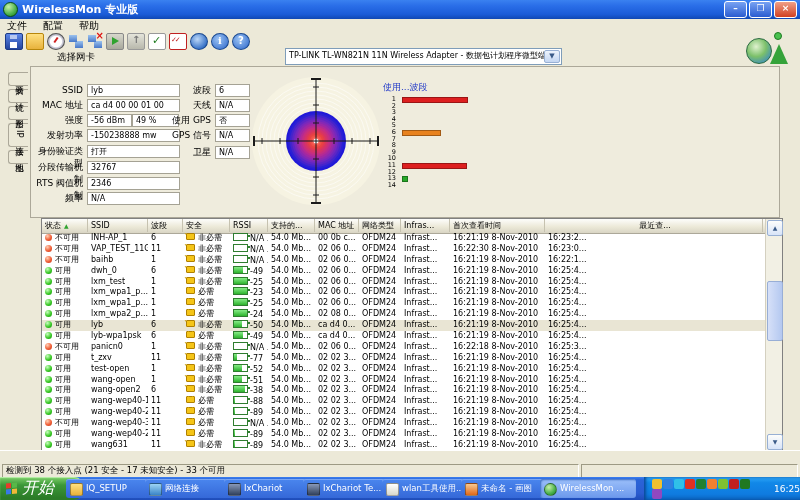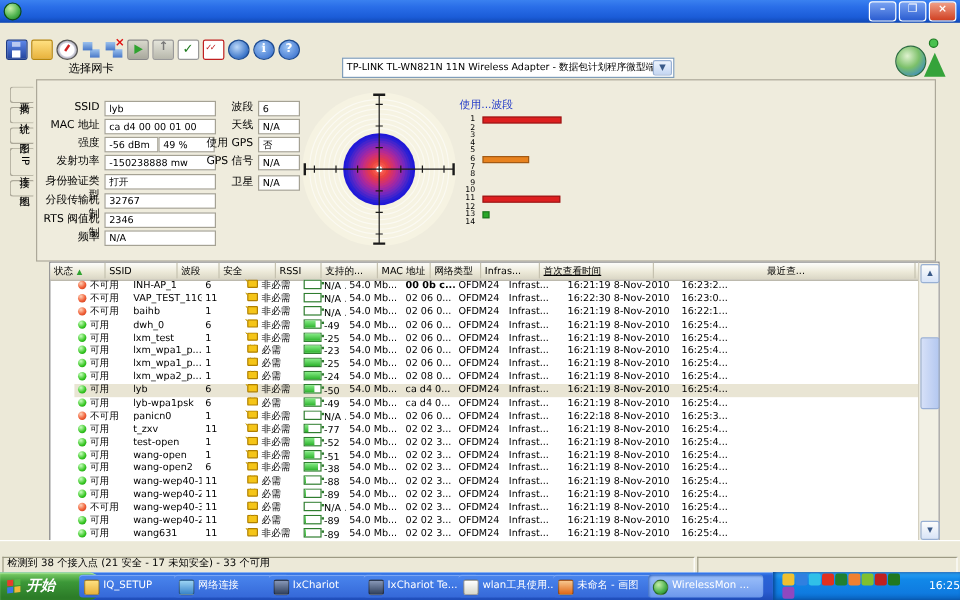--- a/index.html
+++ b/index.html
@@ -84,21 +84,21 @@
 
   
   .listview{position:absolute;left:41px;top:218px;width:740px;height:232px;background:#fff;
     border:1px solid #808080;}
   .lv-head{position:absolute;left:0;top:0;right:16px;height:14px;
     background:linear-gradient(#fdfdfb,#ece9d8 55%,#d9d5c4);border-bottom:1px solid #aca899;}
   .lv-hcell{position:absolute;top:0;height:13px;border-right:1px solid #c6c2b0;font-size:8px;
     line-height:13px;padding-left:3px;overflow:hidden;white-space:nowrap;}
   .sort-arrow{color:#2fa32f;font-size:6px;margin-left:3px;}
   .lv-body{position:absolute;left:0;top:14px;right:16px;bottom:0;overflow:hidden;}
-  .lv-row{position:relative;height:10.9px;line-height:10.9px;font-size:8px;white-space:nowrap;margin-left:20px;}
+  .lv-row{position:relative;height:10.9px;line-height:10.9px;font-size:8px;white-space:nowrap;}
   .lv-row.sel{background:#e9e5d4;}
   .lv-cell{position:absolute;top:0;height:10.9px;overflow:hidden;padding-left:3px;}
   .stc{display:inline-block;width:7px;height:7px;border-radius:50%;margin-right:3px;vertical-align:-1px;}
   .stc.g{background:radial-gradient(circle at 35% 30%,#c9ffc0,#35c520 60%,#128a10);}
   .stc.r{background:radial-gradient(circle at 35% 30%,#ffd2b8,#f06038 55%,#c23010);}
   .lock{display:inline-block;width:7px;height:5px;background:#f5c518;border:1px solid #b08000;
     border-radius:1px;position:relative;margin-right:3px;vertical-align:0px;}
   .lock::before{content:"";position:absolute;left:1px;top:-4px;width:3px;height:3px;
     border:1.4px solid #caa20a;border-bottom:none;border-radius:3px 3px 0 0;}
   .lock.open::before{left:-3px;transform:rotate(-38deg);}
@@ -116,21 +116,21 @@
   
   .hstrip{position:absolute;left:0;top:450px;right:0;height:13px;background:#ece9d8;border-top:1px solid #fff;}
   .statusbar{position:absolute;left:0;top:463px;right:0;height:14px;background:#ece9d8;display:flex;gap:2px;padding:1px 2px;}
   .sb-cell{border:1px solid;border-color:#9d9a84 #fff #fff #9d9a84;font-size:8.5px;line-height:11px;padding-left:3px;overflow:hidden;white-space:nowrap;}
   .sb-left{width:572px;}
   .sb-right{flex:1;}
   .taskbar{position:absolute;left:0;top:477px;right:0;height:23px;
     background:linear-gradient(180deg,#3c80f0 0%,#2a64d8 12%,#2a5cd0 70%,#1e4cb8 100%);}
   .start-btn{position:absolute;left:0;top:0;width:62px;height:23px;border-radius:0 10px 10px 0;
     background:linear-gradient(180deg,#7fd06a 0%,#3c9838 35%,#2c7c28 90%);
-    color:#fff;font-style:italic;font-weight:bold;font-size:12px;line-height:22px;padding-left:22px;
+    color:#fff;font-style:italic;font-weight:normal;font-size:16px;line-height:22px;padding-left:22px;
     box-shadow:inset 0 1px 1px #b8f0a8;}
   .start-flag{position:absolute;left:6px;top:6px;width:11px;height:11px;transform:skewY(-6deg);
     background:linear-gradient(#e83c2c,#e83c2c) 0 0/5px 5px no-repeat,
                linear-gradient(#58b848,#58b848) 6px 0/5px 5px no-repeat,
                linear-gradient(#3878e8,#3878e8) 0 6px/5px 5px no-repeat,
                linear-gradient(#f0b838,#f0b838) 6px 6px/5px 5px no-repeat;}
   .task-btn{position:absolute;top:2px;height:19px;width:76px;border-radius:3px;
     background:linear-gradient(#4a86ee,#3568d8);box-shadow:inset 0 1px 0 #7aa6f4;
     color:#fff;font-size:8.5px;line-height:19px;padding-left:20px;overflow:hidden;white-space:nowrap;}
   .task-btn.active{background:linear-gradient(#9cc0fa,#6c98ec);box-shadow:inset 1px 1px 2px #3a6ac0;color:#fff;}
@@ -147,27 +147,33 @@
   .tray-ico{width:10px;height:10px;border-radius:2px;}
   .clock{color:#fff;font-size:9px;margin-left:19px;}
 </style>
 </head>
 <body>
 
 <div class="screen">
 
   <div class="titlebar">
     <span class="app-icon"></span>
+    <span>WirelessMon 专业版</span>
     <span class="tb-btns">
       <span class="tb-btn">–</span>
       <span class="tb-btn">❐</span>
       <span class="tb-btn close">×</span>
     </span>
   </div>
 
+  <div class="menubar">
+      <span class="menu-item">文件</span>
+      <span class="menu-item">配置</span>
+      <span class="menu-item">帮助</span>
+    </div>
 
   <div class="toolbar">
       <span class="tbi tbi-save"></span>
       <span class="tbi tbi-open-folder"></span>
       <span class="tbi tbi-gauge"></span>
       <span class="tbi tbi-network"></span>
       <span class="tbi tbi-network-x"></span>
       <span class="tbi tbi-adapter-start"></span>
       <span class="tbi tbi-upload"></span>
       <span class="tbi tbi-edit-check"></span>
@@ -326,32 +332,32 @@
     <div class="lv-head" id="lv-head">
         <div class="lv-hcell" style="left: 0px; width: 42px;">状态<span class="sort-arrow">▲</span></div>
         <div class="lv-hcell" style="left: 46px; width: 56px;">SSID</div>
         <div class="lv-hcell" style="left: 106px; width: 31px;">波段</div>
         <div class="lv-hcell" style="left: 141px; width: 43px;">安全</div>
         <div class="lv-hcell" style="left: 188px; width: 34px;">RSSI</div>
         <div class="lv-hcell" style="left: 226px; width: 43px;">支持的...</div>
         <div class="lv-hcell" style="left: 273px; width: 40px;">MAC 地址</div>
         <div class="lv-hcell" style="left: 317px; width: 38px;">网络类型</div>
         <div class="lv-hcell" style="left: 359px; width: 45px;">Infras...</div>
-        <div class="lv-hcell" style="left: 408px; width: 91px; text-decoration: underline;">首次查看时间</div>
+        <div class="lv-hcell" style="left: 408px; width: 91px;">首次查看时间</div>
         <div class="lv-hcell" style="left: 503px; width: 214px; text-align: center;">最近查...</div>
       </div>
     <div class="lv-body" id="lv-body">
         <div class="lv-row">
           <span class="lv-cell" style="left: 0px; width: 43px;"><span class="stc r"></span>不可用</span>
           <span class="lv-cell" style="left: 46px; width: 57px;">INH-AP_1</span>
           <span class="lv-cell" style="left: 106px; width: 32px;">6</span>
           <span class="lv-cell" style="left: 141px; width: 44px;"><span class="lock open"></span>非必需</span>
           <span class="lv-cell" style="left: 188px; width: 35px;"><span class="batt"><span class="batt-fill" style="width: 0%;"></span></span>N/A ...</span>
           <span class="lv-cell" style="left: 226px; width: 44px;">54.0 Mb...</span>
-          <span class="lv-cell" style="left: 273px; width: 41px; font-weight: bold;">00 0b c...</span>
+          <span class="lv-cell" style="left: 273px; width: 41px;">00 0b c...</span>
           <span class="lv-cell" style="left: 317px; width: 39px;">OFDM24</span>
           <span class="lv-cell" style="left: 359px; width: 46px;">Infrast...</span>
           <span class="lv-cell" style="left: 408px; width: 92px;">16:21:19 8-Nov-2010</span>
           <span class="lv-cell" style="left: 503px; width: 215px;">16:23:2...</span>
         </div>
         <div class="lv-row">
           <span class="lv-cell" style="left: 0px; width: 43px;"><span class="stc r"></span>不可用</span>
           <span class="lv-cell" style="left: 46px; width: 57px;">VAP_TEST_11G</span>
           <span class="lv-cell" style="left: 106px; width: 32px;">11</span>
           <span class="lv-cell" style="left: 141px; width: 44px;"><span class="lock open"></span>非必需</span>

